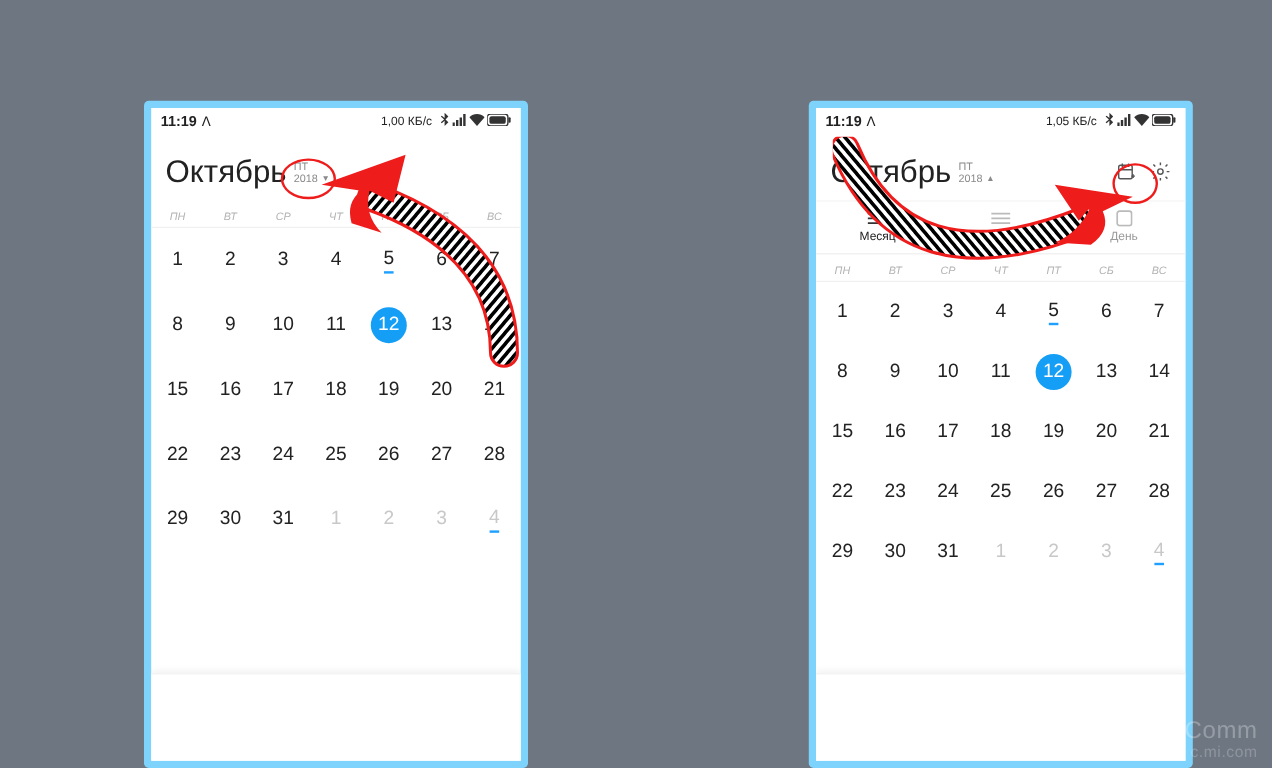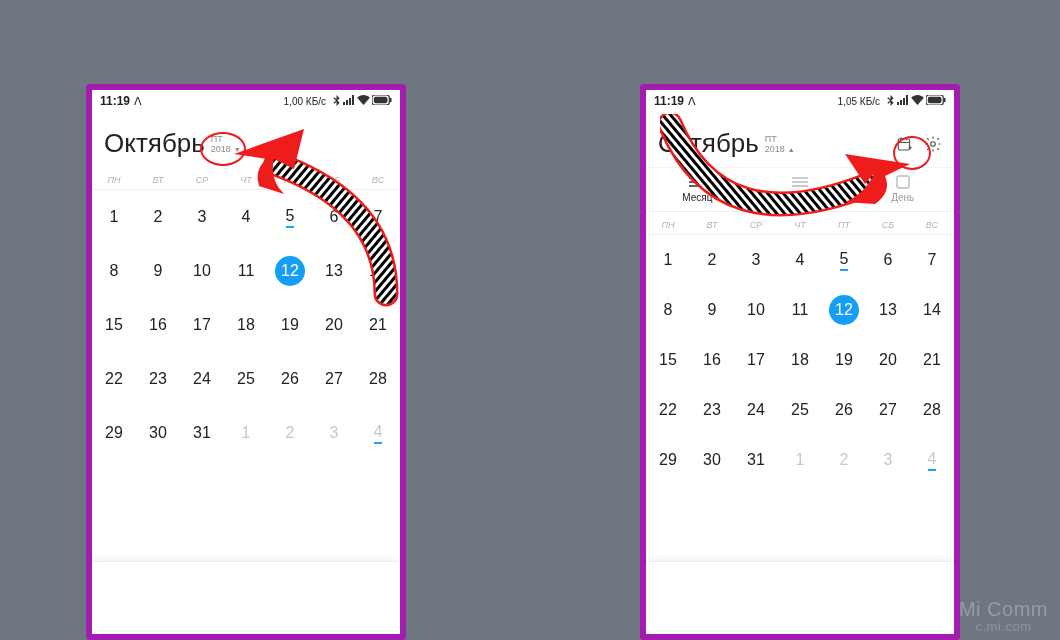--- a/index.html
+++ b/index.html
@@ -8,25 +8,26 @@
     height: 640px;
     background: #6e7682;
     font-family: -apple-system, "Helvetica Neue", Arial, sans-serif;
     position: relative;
     overflow: hidden;
   }
   .phone {
     position: absolute;
     width: 320px;
     height: 556px;
-    background: #a21caf;
+    background: #7dd3fc;
     top: 84px;
     border-radius: 4px;
     padding: 6px;
     box-sizing: border-box;
+    margin-left: 34px;
   }
   .phone.left { left: 86px; }
   .phone.right { left: 640px; }
   .screen {
     background: #fff;
     width: 100%;
     height: 100%;
     position: relative;
     overflow: hidden;
   }
@@ -157,21 +158,21 @@
   }
   .arrow-svg {
     position: absolute;
     pointer-events: none;
   }
 
   .watermark {
     position: absolute;
     right: 12px;
     bottom: 6px;
-    text-align: center;
+    text-align: right;
     color: rgba(255,255,255,0.28);
     font-size: 20px;
     line-height: 1.1;
     font-weight: 500;
     letter-spacing: .5px;
     pointer-events: none;
   }
   .watermark .sub { font-size: 13px; display:block; color: rgba(255,255,255,0.22);}
 </style>
 </head>

